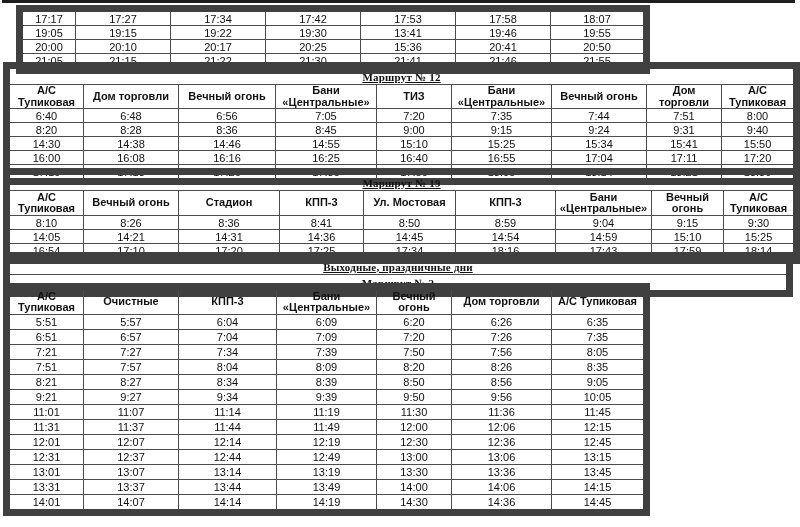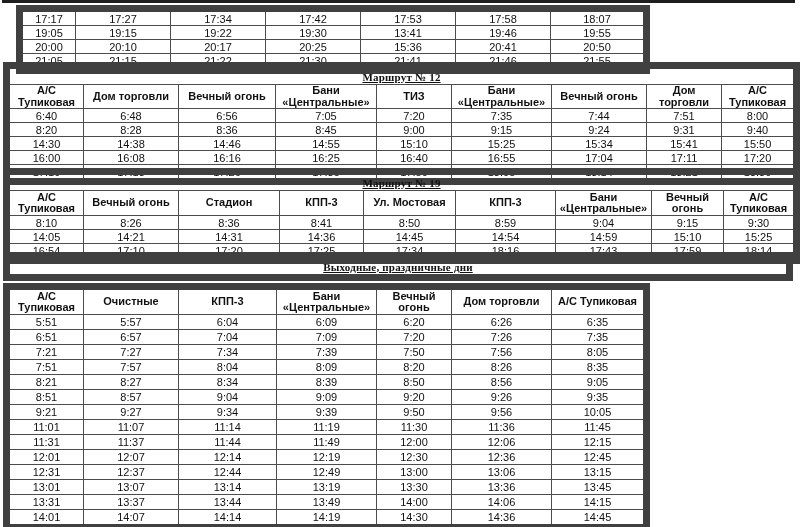--- a/index.html
+++ b/index.html
@@ -233,20 +233,23 @@
           <td>18:14</td>
         </tr>
       </tbody>
   </table>
 
   <table class="t" id="weekend-banners">
     <tbody>
       <tr class="banner">
         <th>Выходные, праздничные дни</th>
       </tr>
+      <tr class="banner">
+        <th>Маршрут № 2</th>
+      </tr>
     </tbody>
   </table>
 
   <table class="t" id="route2-table">
     <colgroup>
       <col style="width:77px">
         <col style="width:95px">
         <col style="width:98px">
         <col style="width:100px">
       <col style="width:75px">
@@ -304,29 +307,20 @@
         <tr>
           <td>8:21</td>
           <td>8:27</td>
           <td>8:34</td>
           <td>8:39</td>
           <td>8:50</td>
           <td>8:56</td>
           <td>9:05</td>
         </tr>
         <tr>
-          <td>8:51</td>
-          <td>8:57</td>
-          <td>9:04</td>
-          <td>9:09</td>
-          <td>9:20</td>
-          <td>9:26</td>
-          <td>9:35</td>
-        </tr>
-        <tr>
           <td>9:21</td>
           <td>9:27</td>
           <td>9:34</td>
           <td>9:39</td>
           <td>9:50</td>
           <td>9:56</td>
           <td>10:05</td>
         </tr>
         <tr>
           <td>11:01</td>

